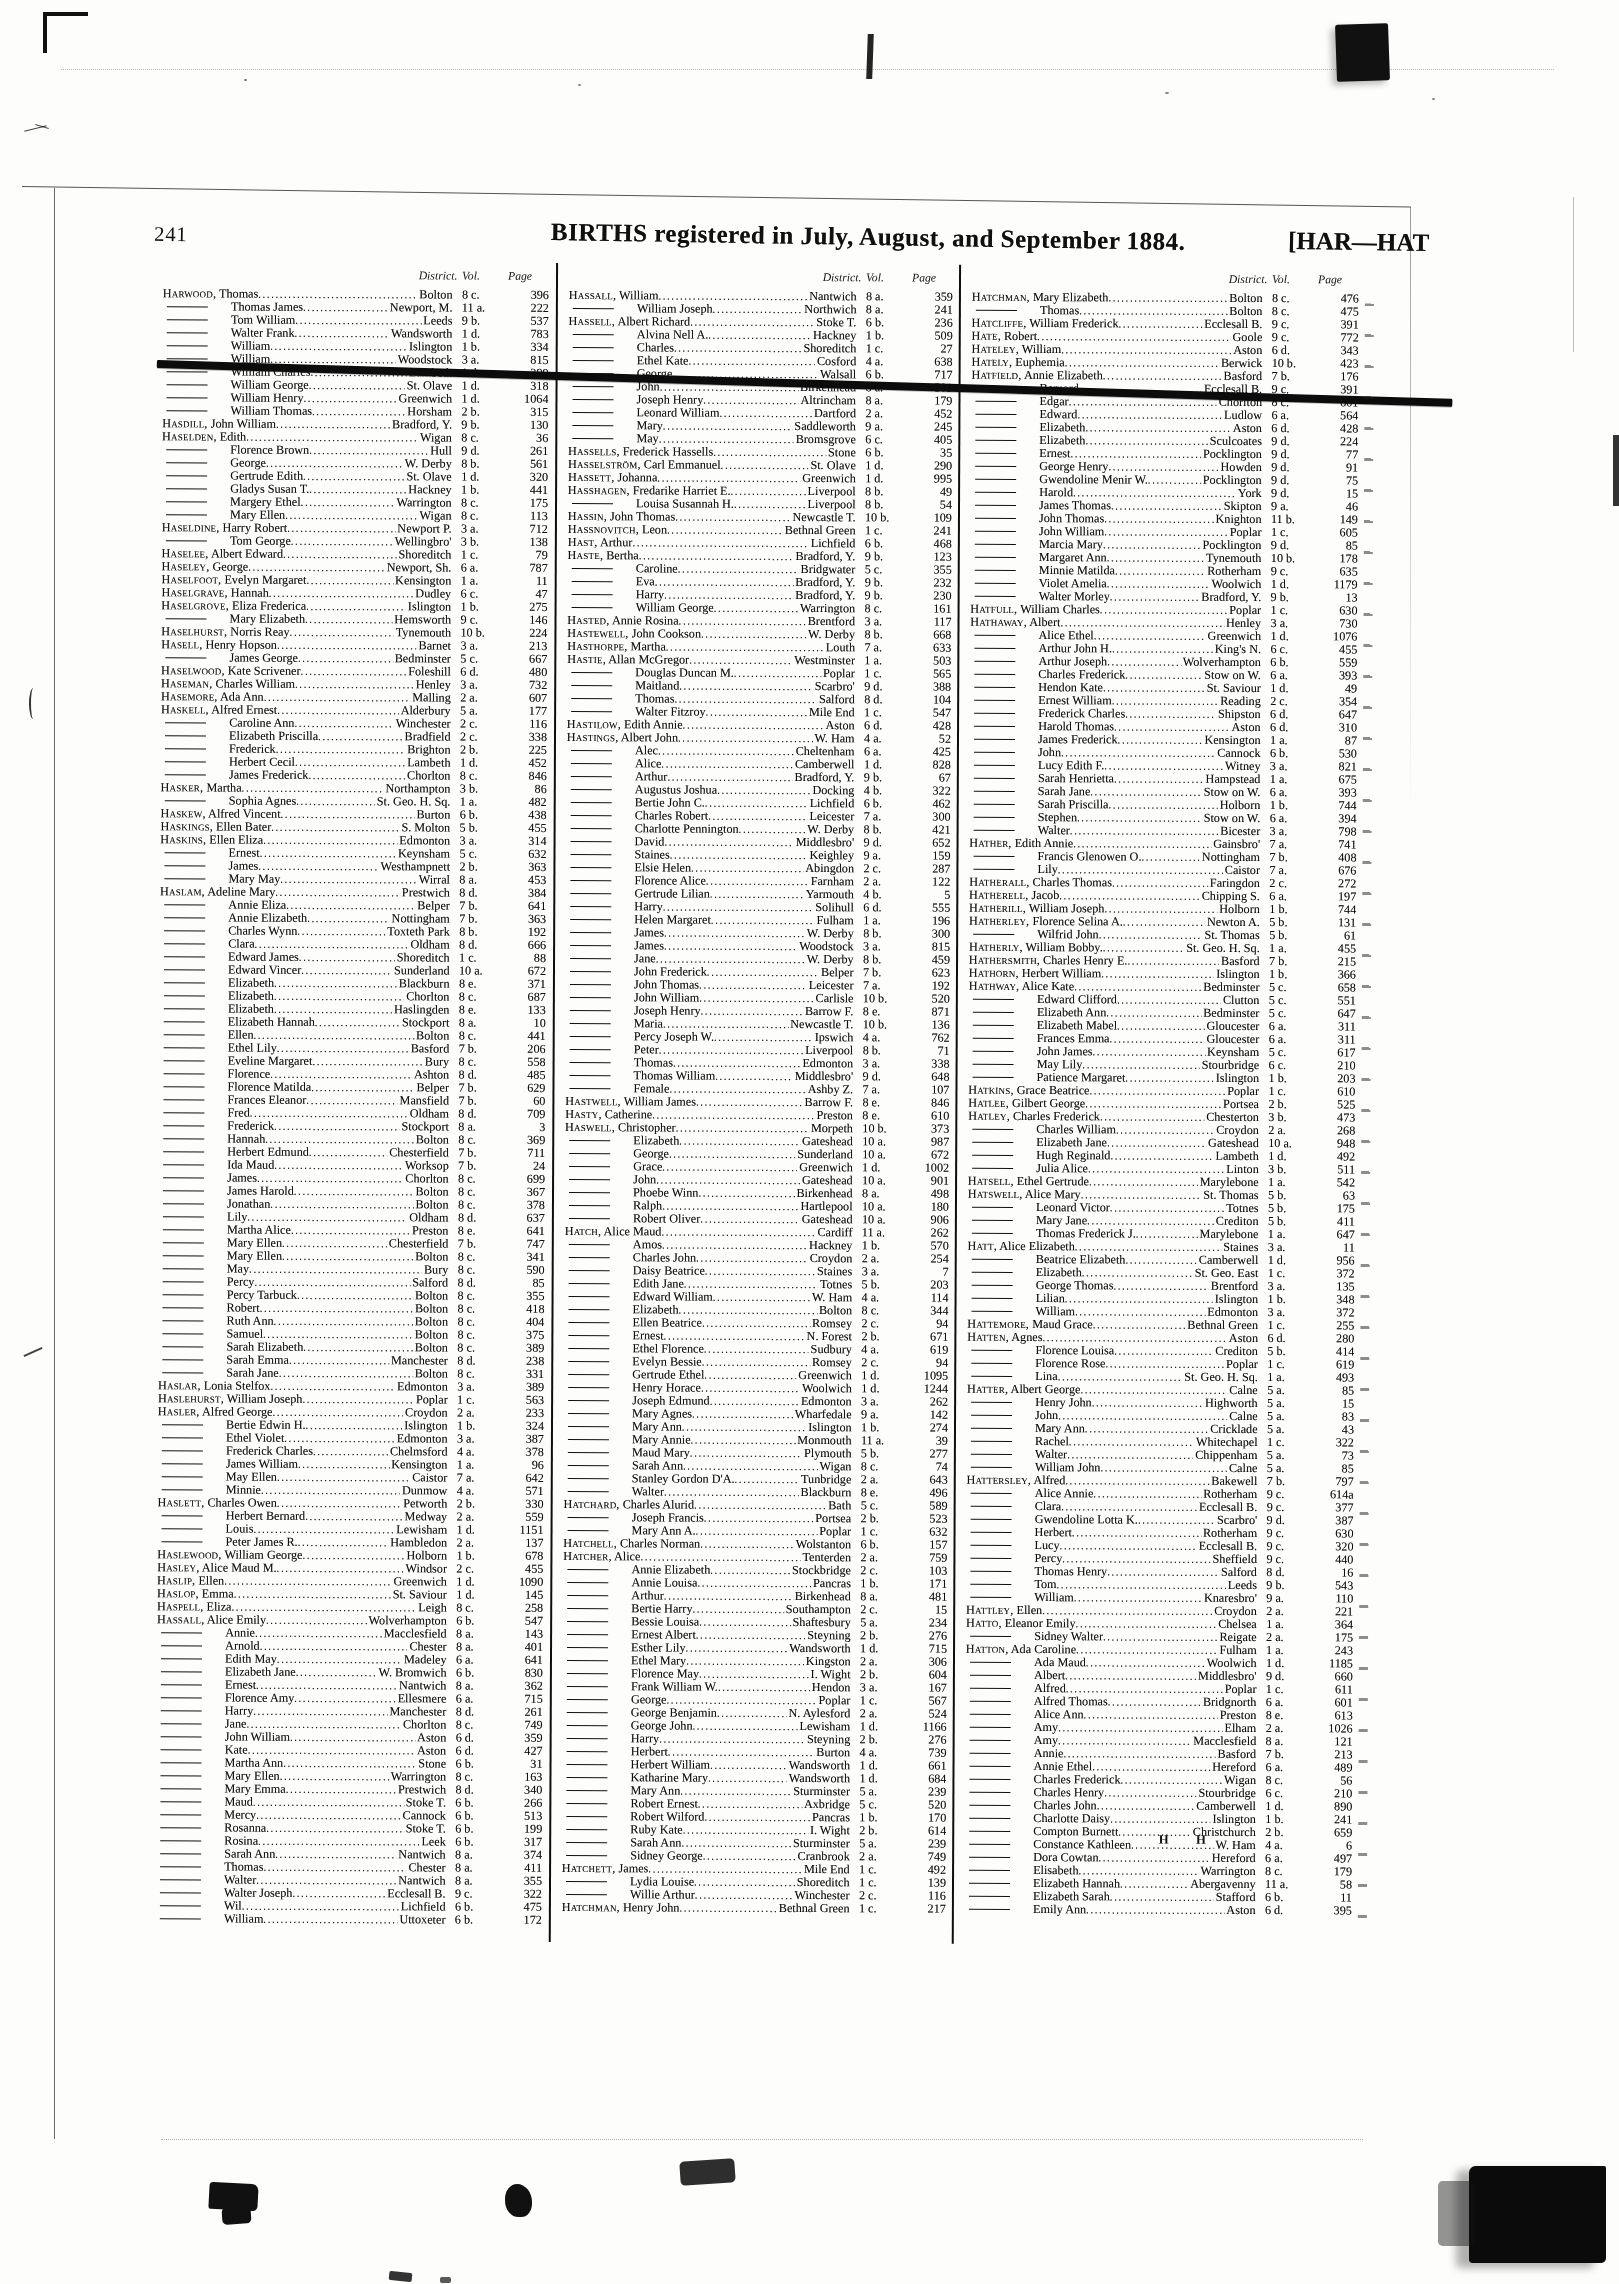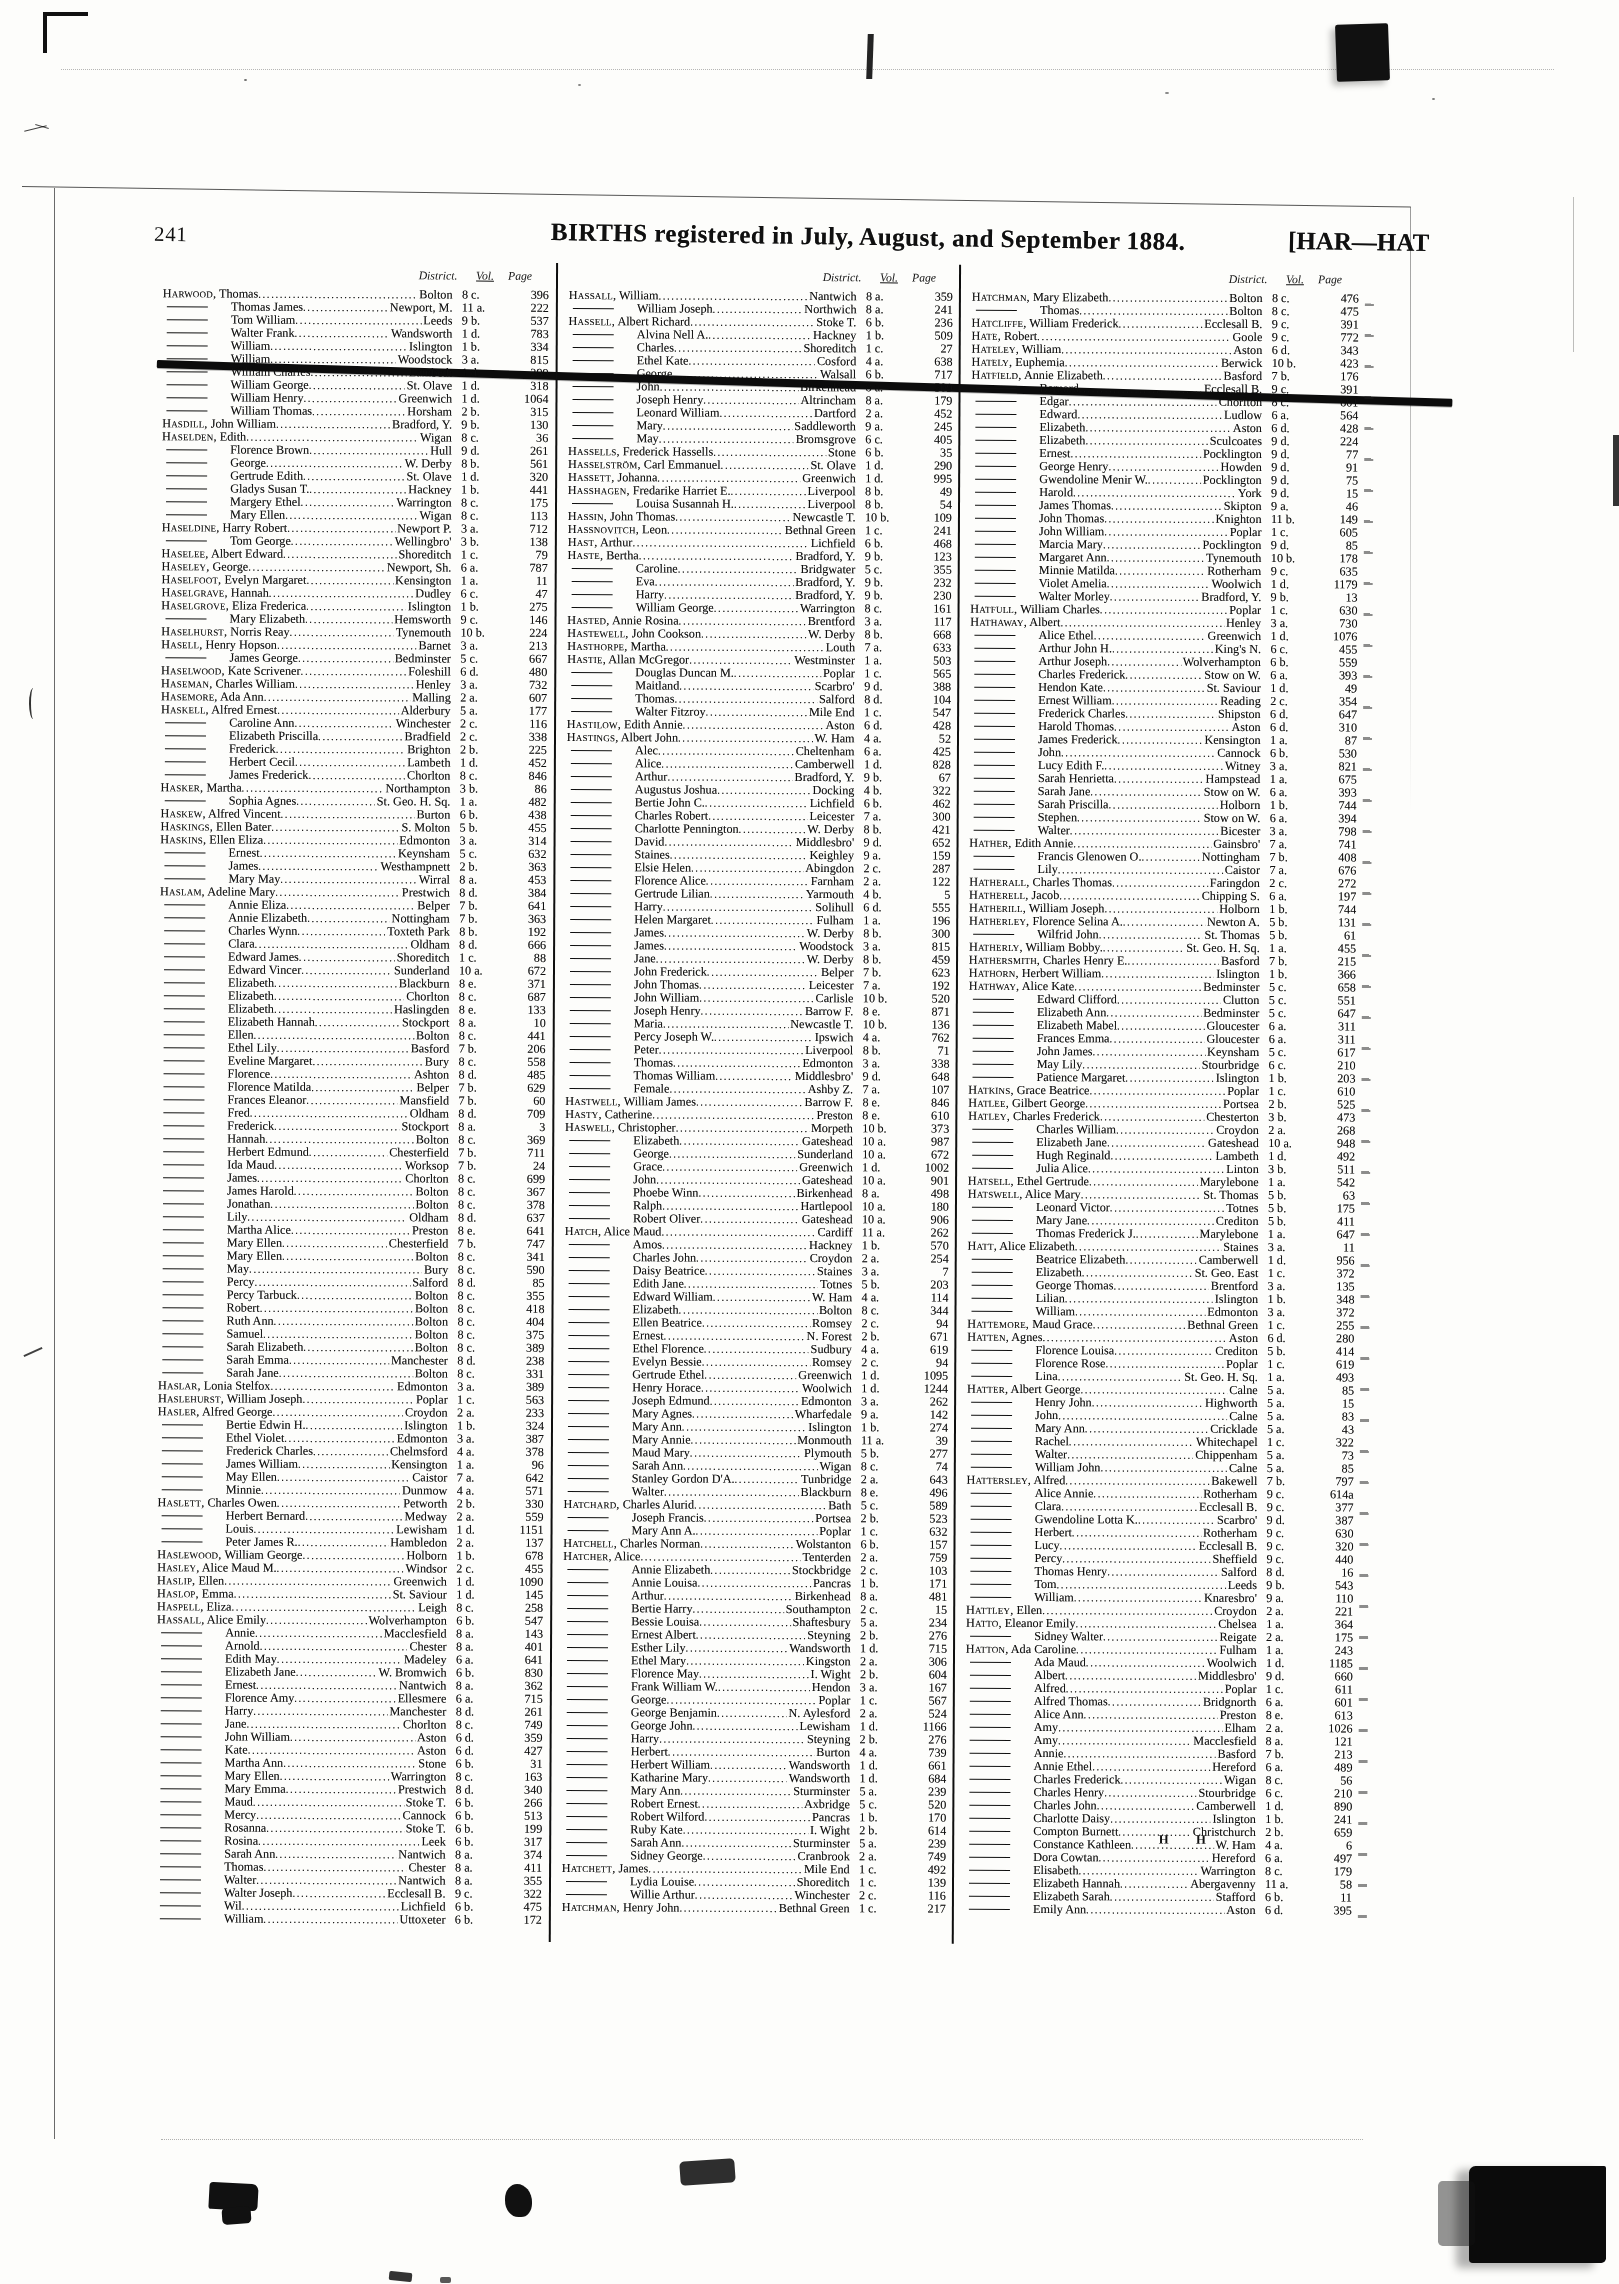--- a/index.html
+++ b/index.html
@@ -34,21 +34,21 @@
     background:repeating-linear-gradient(to bottom,#1c1c1c 0 2.3px,rgba(0,0,0,0) 2.3px 31px);
   }
   
   .tablewrap{position:absolute;left:0;top:0;width:1620px;height:2284px;transform:rotate(0.25deg);transform-origin:798px 282px;}
   .col{position:absolute;top:271px;}
   .col1{left:160px;width:389px;}
   .col2{left:566px;width:387px;}
   .col3{left:969px;width:390px;}
   .hdr{display:flex;align-items:baseline;height:19px;font-style:italic;font-size:11.7px;color:#141414;}
   .hdr .h-d{flex:1;text-align:right;padding-right:4.7px;}
-  .hdr .h-v{width:46px;min-width:46px;text-align:center;text-decoration:underline;}
+  .hdr .h-v{width:46px;min-width:46px;text-align:left;}
   .hdr .h-p{width:41px;min-width:41px;text-align:left;}
   .row{display:flex;align-items:baseline;height:13px;line-height:13px;font-size:12.2px;white-space:nowrap;overflow:hidden;text-shadow:0 0 0.5px rgba(0,0,0,.4);}
   .dash{align-self:center;width:41px;min-width:41px;height:0;border-top:1.9px solid #101010;margin:0 20.7px 0 6.6px;}
   .nm{white-space:nowrap;}
   .nm .sn{font-variant:small-caps;letter-spacing:0.2px;}
   .row .nm{padding-left:2.8px;}
   .dots{flex:1 1 auto;overflow:hidden;min-width:4.7px;color:#161616;}
   .dots::after{content:"......................................................................................................";letter-spacing:1.6px;font-size:10.8px;}
   .dist{white-space:nowrap;padding-left:1.9px;}
   .vol{width:46px;min-width:46px;padding-left:9.4px;white-space:nowrap;}

